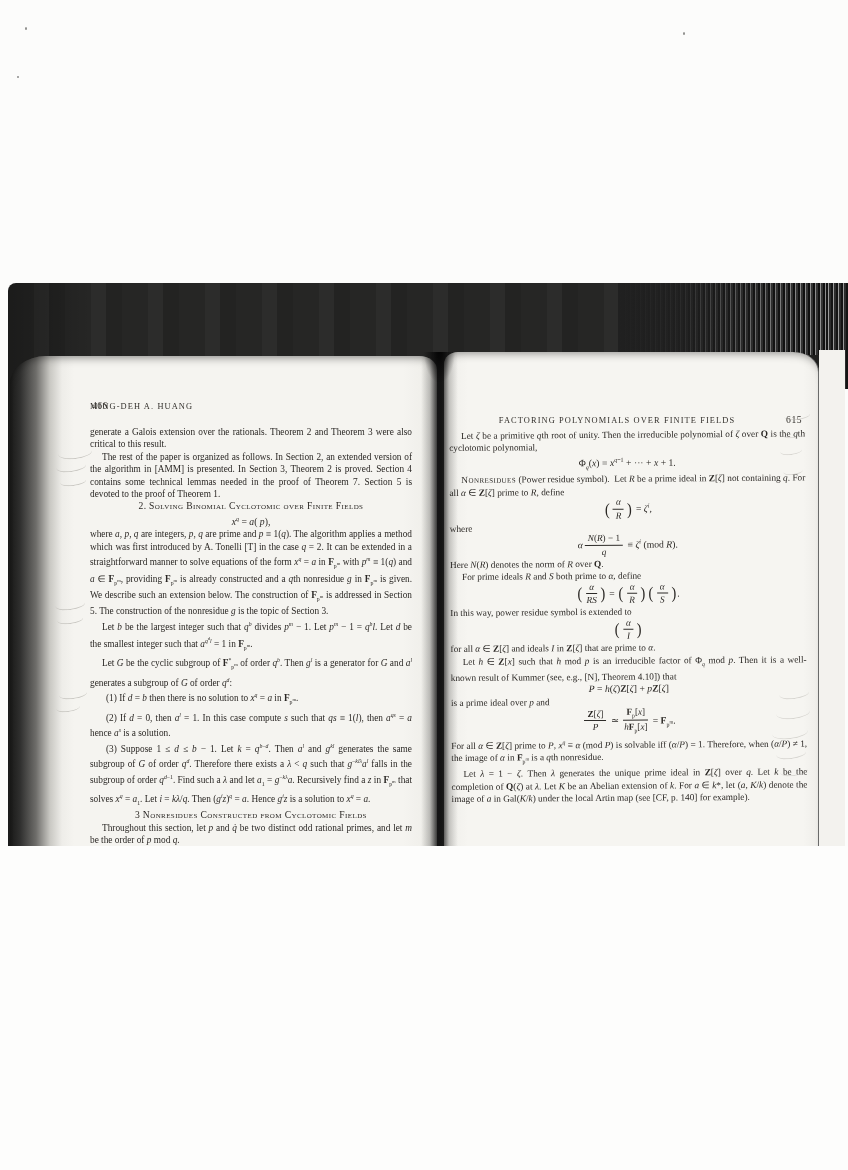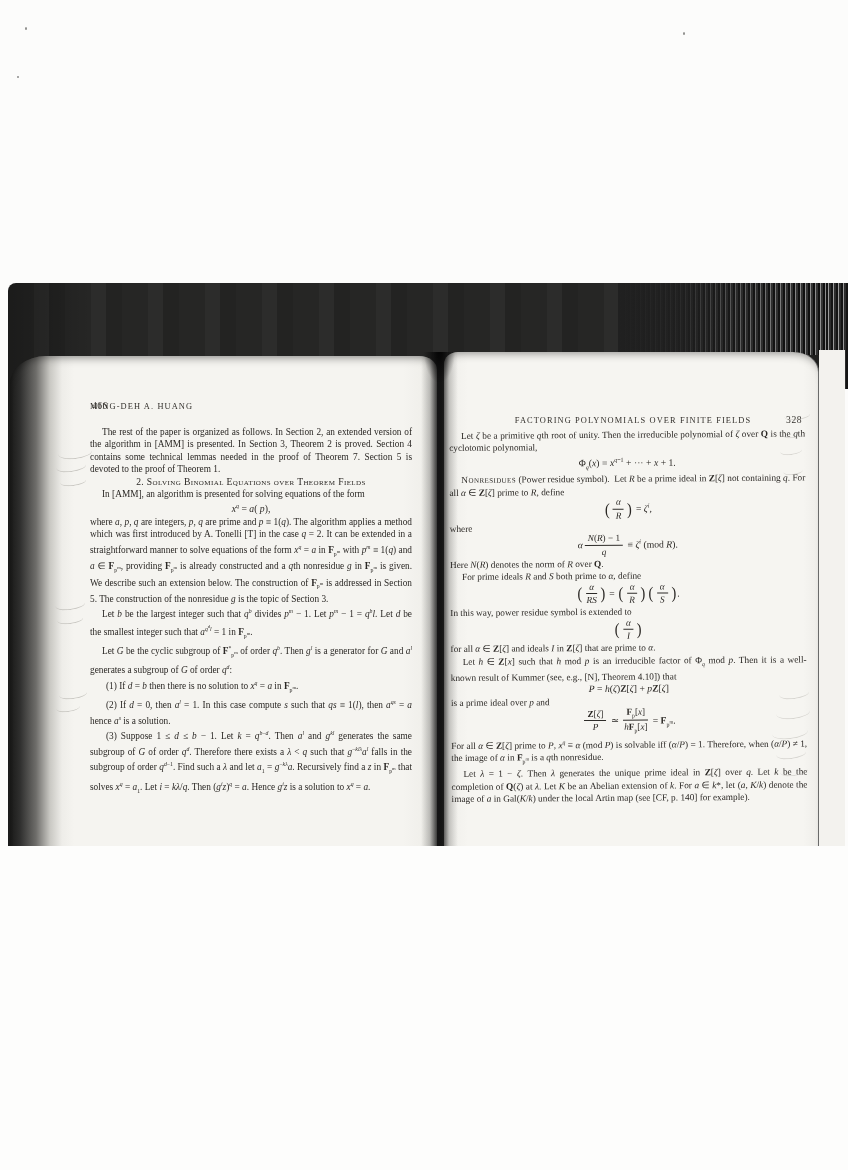--- a/index.html
+++ b/index.html
@@ -35,21 +35,21 @@
   .gutter{position:absolute;left:421px;top:352px;width:37px;height:636px;z-index:4;
     background:
       radial-gradient(ellipse 60% 7% at 50% 0%, rgba(0,0,0,.75), rgba(0,0,0,0) 70%),
       radial-gradient(ellipse 60% 6% at 50% 100%, rgba(0,0,0,.7), rgba(0,0,0,0) 70%),
       linear-gradient(90deg, rgba(25,25,25,0) 0%, rgba(25,25,25,.25) 24%, rgba(16,16,16,.85) 45%, #141414 50%, rgba(16,16,16,.8) 56%, rgba(25,25,25,.2) 76%, rgba(25,25,25,0) 100%);}
 
   
   .pg-head{position:absolute;font-size:8.4px;letter-spacing:1.1px;color:#33302c;}
   .pl-num{left:82px;top:44px;letter-spacing:.5px;font-size:9.6px;}
   .pl-head{left:80px;top:46px;width:322px;text-align:left;}
-  .pr-head{left:24px;top:64px;width:330px;text-align:center;}
+  .pr-head{left:8px;top:64px;width:330px;text-align:center;}
   .pr-num{left:318px;top:62px;width:40px;text-align:right;letter-spacing:.5px;font-size:9.6px;}
   .pg-body{position:absolute;font-size:9.3px;line-height:12.4px;text-align:justify;color:#2a2724;}
   .pb-left{left:80px;top:70px;width:322px;}
   .pb-right{left:5px;top:78px;width:356px;transform:rotate(-0.4deg);transform-origin:0 0;}
   .pg-body p{margin:0;}
   .ind{text-indent:12px;}
   .itm{text-indent:16px;margin-top:4px;}
   .mt2{margin-top:2px;}
   .mt4{margin-top:4px;}
   .eq{text-align:center;margin:7px 0 8px;font-size:9.7px;}
@@ -79,36 +79,38 @@
 
   <div class="darkband"></div>
   <div class="stripes-top"></div>
   <div class="stripes-right"></div>
   <div class="right-strip"></div>
 
   <div class="page page-left">
     <div class="pg-head pl-num">466</div>
     <div class="pg-head pl-head">MING-DEH A. HUANG</div>
     <div class="pg-body pb-left">
+      <p>generate a Galois extension over the rationals. Theorem 2 and Theorem 3 were also critical to this result.</p>
       <p class="ind">The rest of the paper is organized as follows. In Section 2, an extended version of the algorithm in [AMM] is presented. In Section 3, Theorem 2 is proved. Section 4 contains some technical lemmas needed in the proof of Theorem 7. Section 5 is devoted to the proof of Theorem 1.</p>
-      <p class="sh">2. <sc>Solving Binomial Equations over Theorem Fields</sc></p>
-      <p class="ind">In [AMM], an algorithm is presented for solving equations of the form</p>
+      <p class="sh">2. <sc>Solving Binomial Cyclotomic over Finite Fields</sc></p>
       <p class="eq"><i>x</i><sup><i>q</i></sup> = <i>a</i>( <i>p</i>),</p>
       <p>where <i>a</i>, <i>p</i>, <i>q</i> are integers, <i>p</i>, <i>q</i> are prime and <i>p</i> ≡ 1(<i>q</i>). The algorithm applies a method which was first introduced by A. Tonelli [T] in the case <i>q</i> = 2. It can be extended in a straightforward manner to solve equations of the form <i>x</i><sup><i>q</i></sup> = <i>a</i> in <b>F</b><sub>p<sup>m</sup></sub> with <i>p</i><sup><i>m</i></sup> ≡ 1(<i>q</i>) and <i>a</i> ∈ <b>F</b><sub>p<sup>m</sup></sub>, providing <b>F</b><sub>p<sup>m</sup></sub> is already constructed and a <i>q</i>th nonresidue <i>g</i> in <b>F</b><sub>p<sup>m</sup></sub> is given. We describe such an extension below. The construction of <b>F</b><sub>p<sup>m</sup></sub> is addressed in Section 5. The construction of the nonresidue <i>g</i> is the topic of Section 3.</p>
       <p class="ind">Let <i>b</i> be the largest integer such that <i>q</i><sup><i>b</i></sup> divides <i>p</i><sup><i>m</i></sup> − 1. Let <i>p</i><sup><i>m</i></sup> − 1 = <i>q</i><sup><i>b</i></sup><i>l</i>. Let <i>d</i> be the smallest integer such that <i>a</i><sup><i>q</i><sup>d</sup><i>l</i></sup> = 1 in <b>F</b><sub>p<sup>m</sup></sub>.</p>
       <p class="ind">Let <i>G</i> be the cyclic subgroup of <b>F</b><sup>*</sup><sub>p<sup>m</sup></sub> of order <i>q</i><sup><i>b</i></sup>. Then <i>g</i><sup><i>l</i></sup> is a generator for <i>G</i> and <i>a</i><sup><i>l</i></sup> generates a subgroup of <i>G</i> of order <i>q</i><sup><i>d</i></sup>:</p>
       <p class="itm mt4">(1) If <i>d</i> = <i>b</i> then there is no solution to <i>x</i><sup><i>q</i></sup> = <i>a</i> in <b>F</b><sub>p<sup>m</sup></sub>.</p>
       <p class="itm">(2) If <i>d</i> = 0, then <i>a</i><sup><i>l</i></sup> = 1. In this case compute <i>s</i> such that <i>qs</i> ≡ 1(<i>l</i>), then <i>a</i><sup><i>qs</i></sup> = <i>a</i> hence <i>a</i><sup><i>s</i></sup> is a solution.</p>
       <p class="itm">(3) Suppose 1 ≤ <i>d</i> ≤ <i>b</i> − 1. Let <i>k</i> = <i>q</i><sup><i>b</i>−<i>d</i></sup>. Then <i>a</i><sup><i>l</i></sup> and <i>g</i><sup><i>kl</i></sup> generates the same subgroup of <i>G</i> of order <i>q</i><sup><i>d</i></sup>. Therefore there exists a <i>λ</i> &lt; <i>q</i> such that <i>g</i><sup>−<i>klλ</i></sup><i>a</i><sup><i>l</i></sup> falls in the subgroup of order <i>q</i><sup><i>d</i>−1</sup>. Find such a <i>λ</i> and let <i>a</i><sub>1</sub> = <i>g</i><sup>−<i>kλ</i></sup><i>a</i>. Recursively find a <i>z</i> in <b>F</b><sub>p<sup>m</sup></sub> that solves <i>x</i><sup><i>q</i></sup> = <i>a</i><sub>1</sub>. Let <i>i</i> = <i>kλ</i>/<i>q</i>. Then (<i>g</i><sup><i>i</i></sup><i>z</i>)<sup><i>q</i></sup> = <i>a</i>. Hence <i>g</i><sup><i>i</i></sup><i>z</i> is a solution to <i>x</i><sup><i>q</i></sup> = <i>a</i>.</p>
+      <p class="sh sh2">3 <sc>Nonresidues Constructed from Cyclotomic Fields</sc></p>
+      <p class="ind">Throughout this section, let <i>p</i> and <i>q̇</i> be two distinct odd rational primes, and let <i>m</i> be the order of <i>p</i> mod <i>q</i>.</p>
     </div>
   </div>
 
   <div class="page page-right">
     <div class="pg-head pr-head">FACTORING POLYNOMIALS OVER FINITE FIELDS</div>
-    <div class="pg-head pr-num">328</div>
+    <div class="pg-head pr-num">615</div>
     <div class="pg-body pb-right">
       <p class="ind">Let <i>ζ</i> be a primitive <i>q</i>th root of unity. Then the irreducible polynomial of <i>ζ</i> over <b>Q</b> is the <i>q</i>th cyclotomic polynomial,</p>
       <p class="eq">Φ<sub><i>q</i></sub>(<i>x</i>) = <i>x</i><sup><i>q</i>−1</sup> + ··· + <i>x</i> + 1.</p>
       <p class="ind mt4"><sc>Nonresidues</sc> (Power residue symbol).&nbsp; Let <i>R</i> be a prime ideal in <b>Z</b>[<i>ζ</i>] not containing <i>q</i>. For all <i>α</i> ∈ <b>Z</b>[<i>ζ</i>] prime to <i>R</i>, define</p>
       <p class="eq"><bp>(</bp><frac><fn><i>α</i></fn><fd><i>R</i></fd></frac><bp>)</bp> = <i>ζ</i><sup><i>i</i></sup>,</p>
       <p>where</p>
       <p class="eq"><i>α</i><frac><fn><i>N</i>(<i>R</i>) − 1</fn><fd><i>q</i></fd></frac> ≡ <i>ζ</i><sup><i>i</i></sup> (mod <i>R</i>).</p>
       <p class="mt2">Here <i>N</i>(<i>R</i>) denotes the norm of <i>R</i> over <b>Q</b>.</p>
       <p class="ind mt2">For prime ideals <i>R</i> and <i>S</i> both prime to <i>α</i>, define</p>
       <p class="eq"><bp>(</bp><frac><fn><i>α</i></fn><fd><i>RS</i></fd></frac><bp>)</bp> = <bp>(</bp><frac><fn><i>α</i></fn><fd><i>R</i></fd></frac><bp>)</bp><bp>(</bp><frac><fn><i>α</i></fn><fd><i>S</i></fd></frac><bp>)</bp>.</p>

